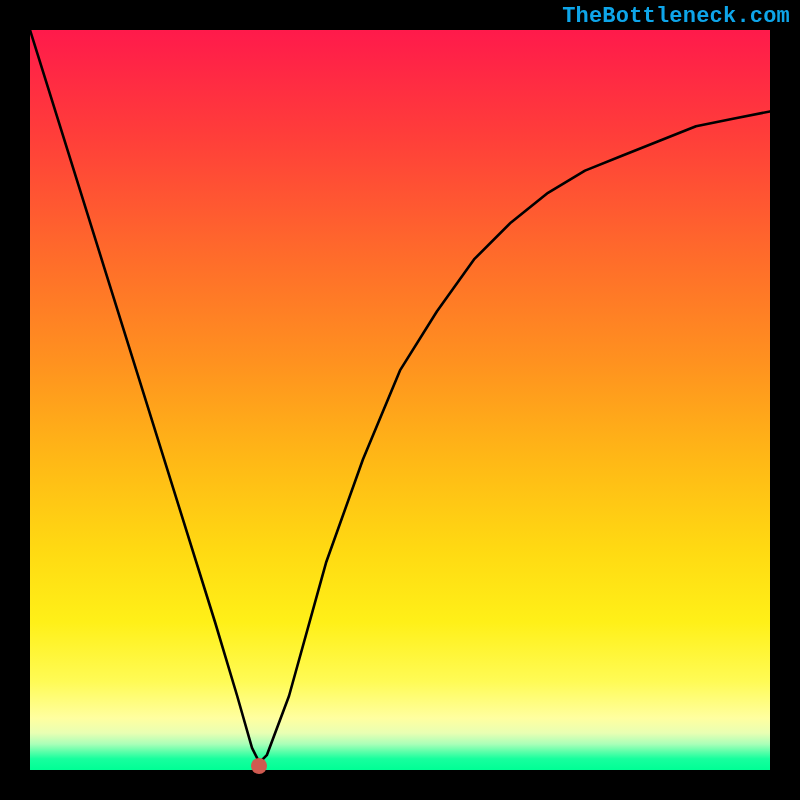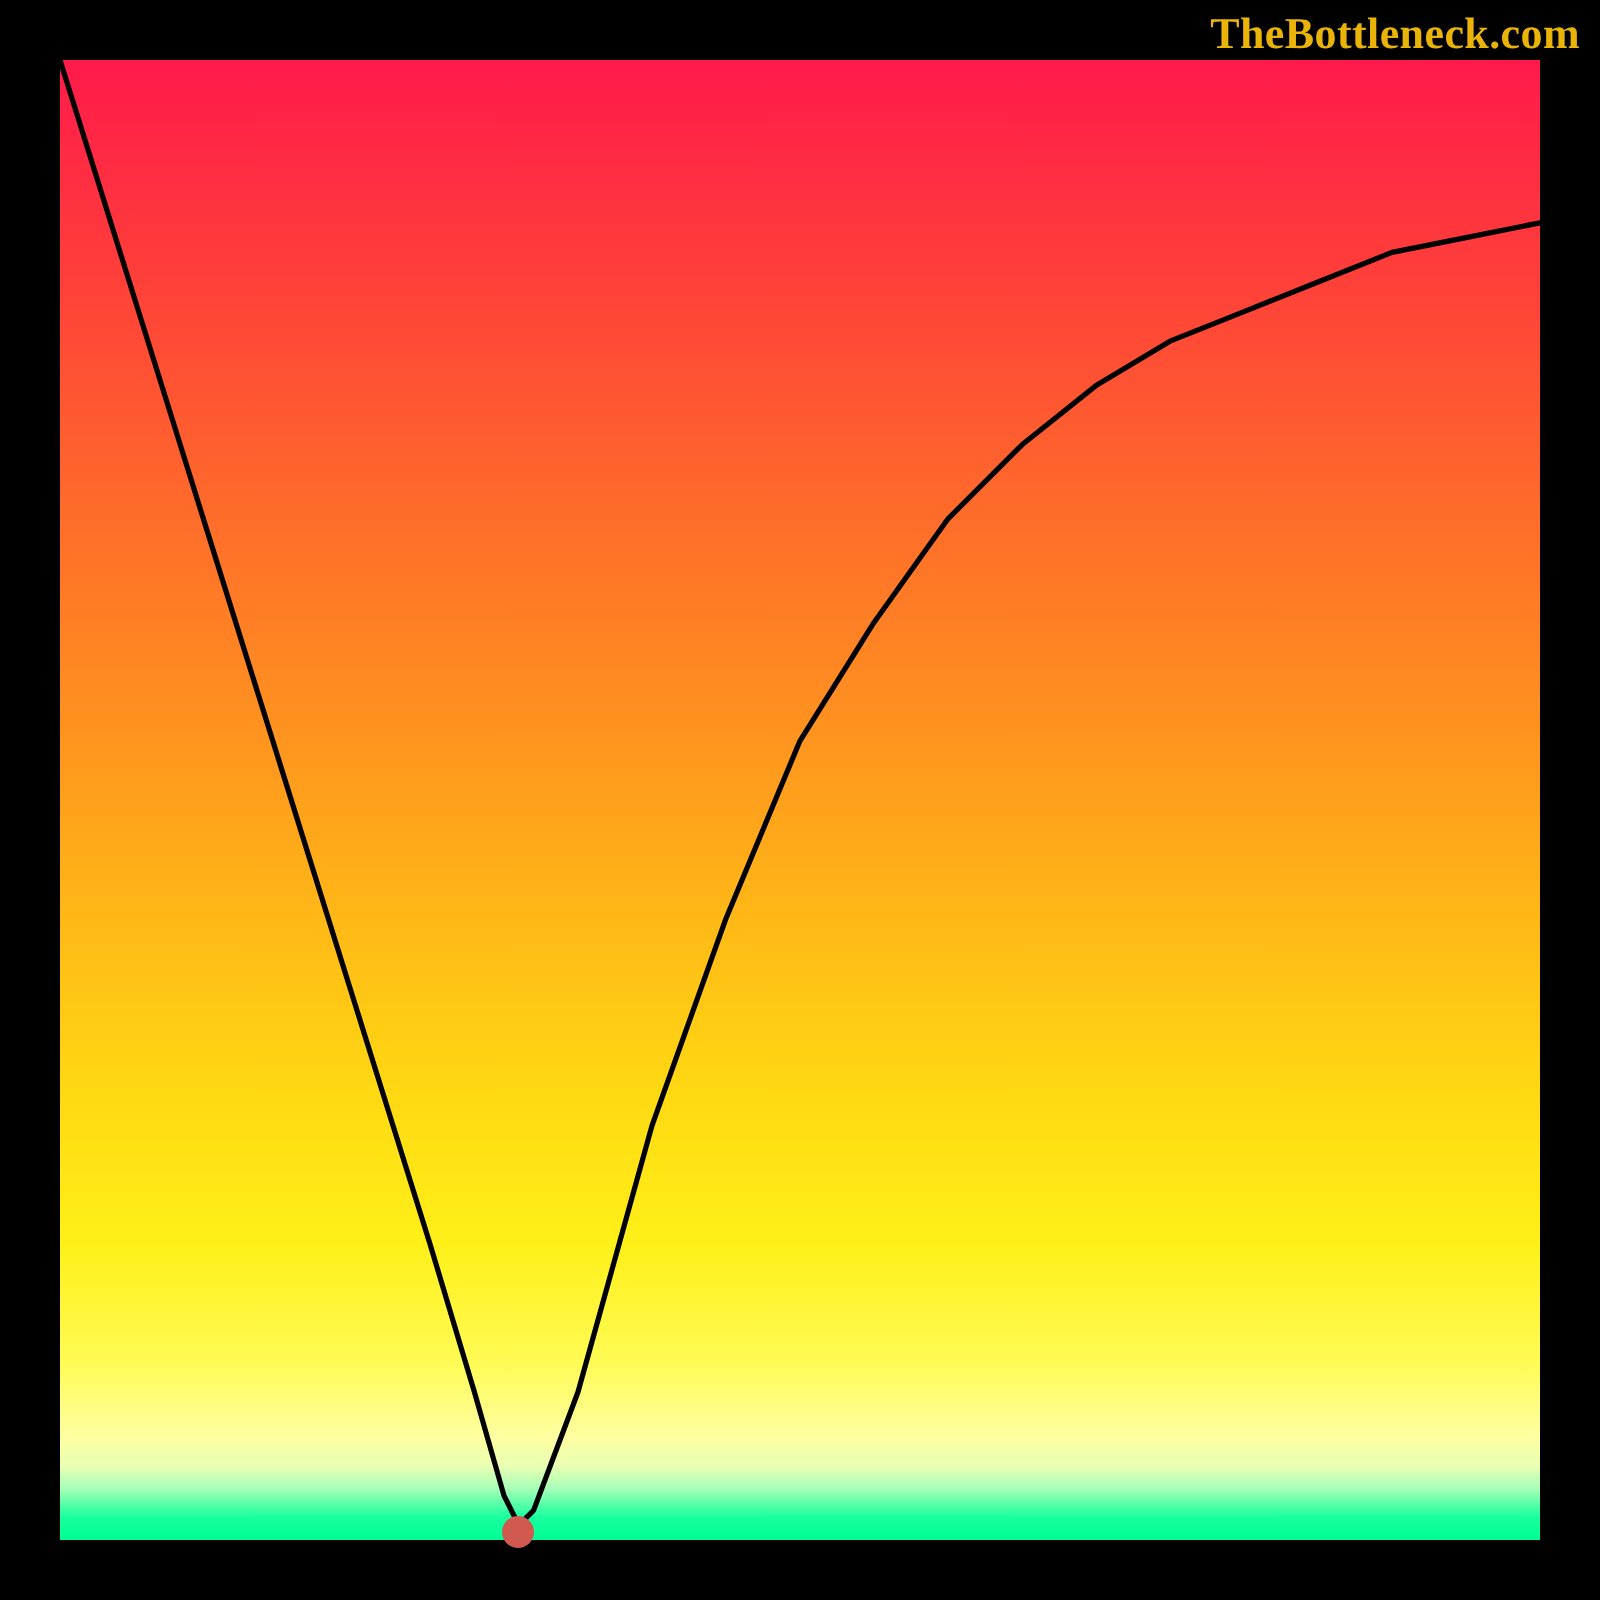--- a/index.html
+++ b/index.html
@@ -14,25 +14,25 @@
   .frame {
     position: relative;
     width: 800px;
     height: 800px;
     background: #000;
   }
   .watermark {
     position: absolute;
     top: 4px;
     right: 10px;
-    color: #eab308;
+    color: #0ea5e9;
     font-size: 22px;
     font-weight: 600;
     letter-spacing: 0.2px;
-    font-family: Liberation Serif, serif;
+    font-family: Liberation Mono, monospace;
   }
   .plot {
     position: absolute;
     left: 30px;
     top: 30px;
     width: 740px;
     height: 740px;
     
     background: linear-gradient(
       180deg,

